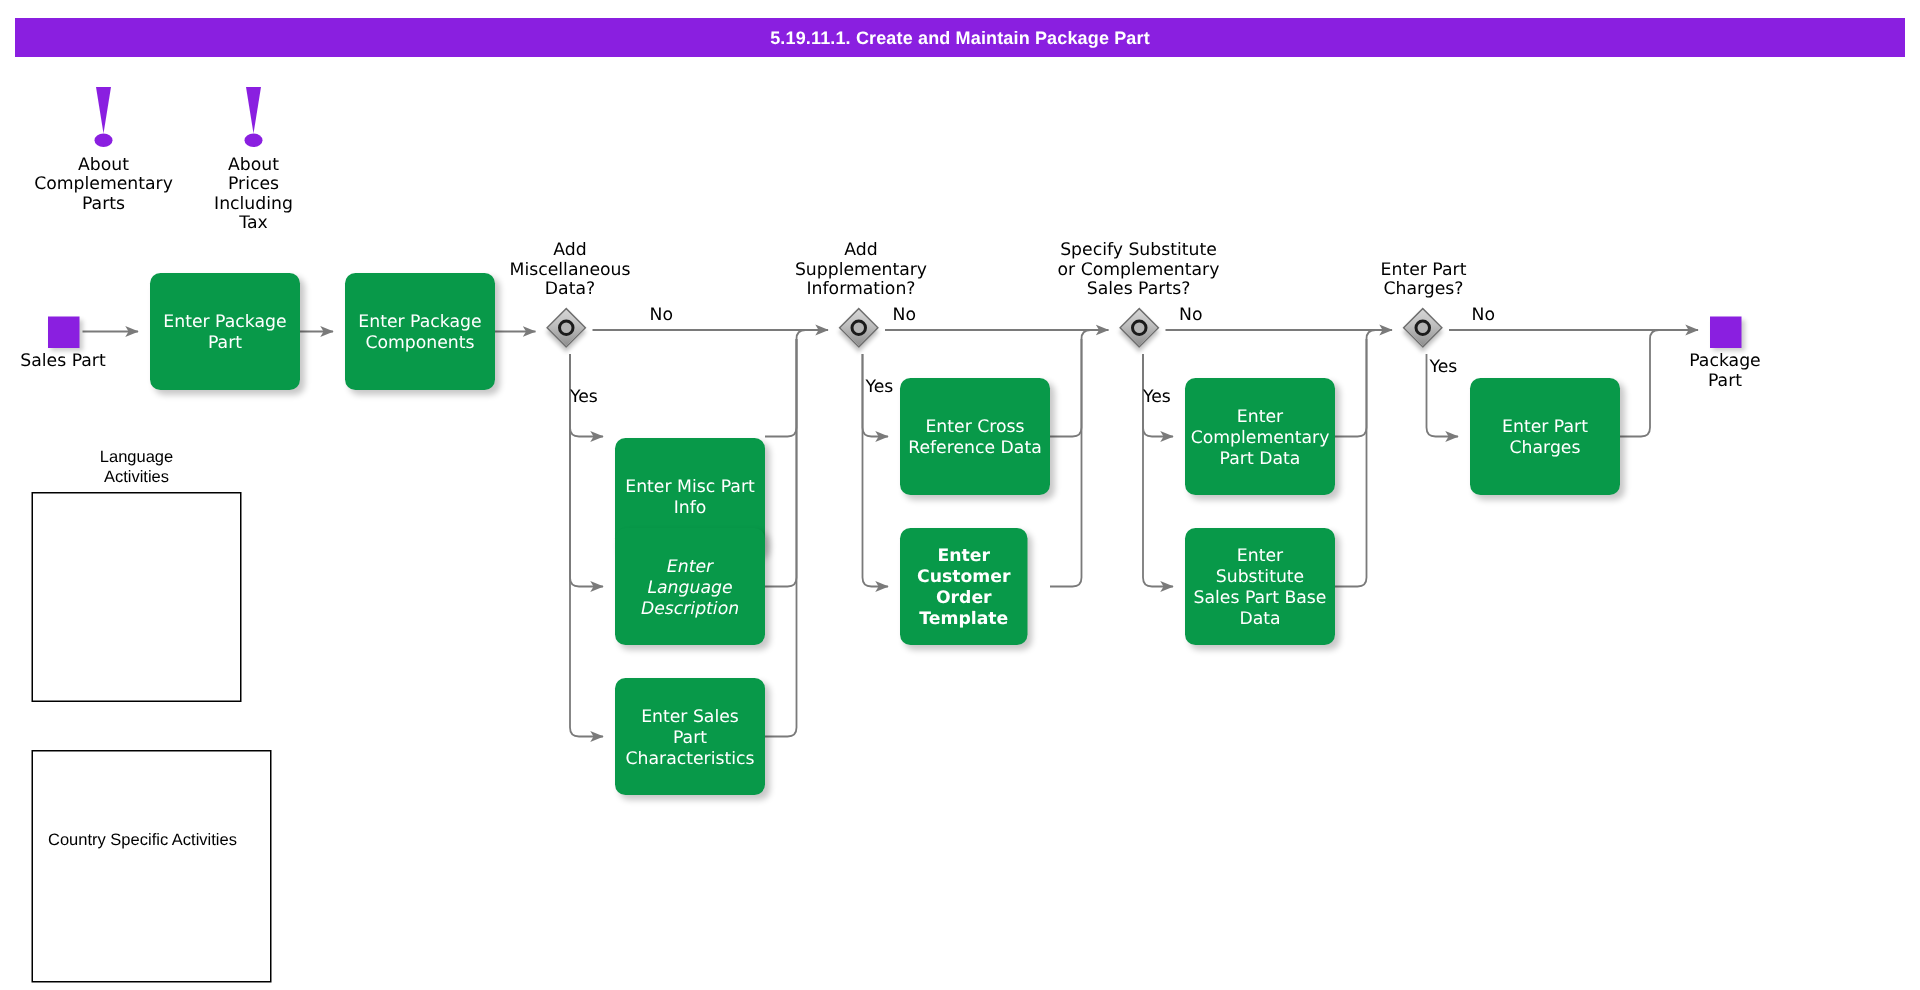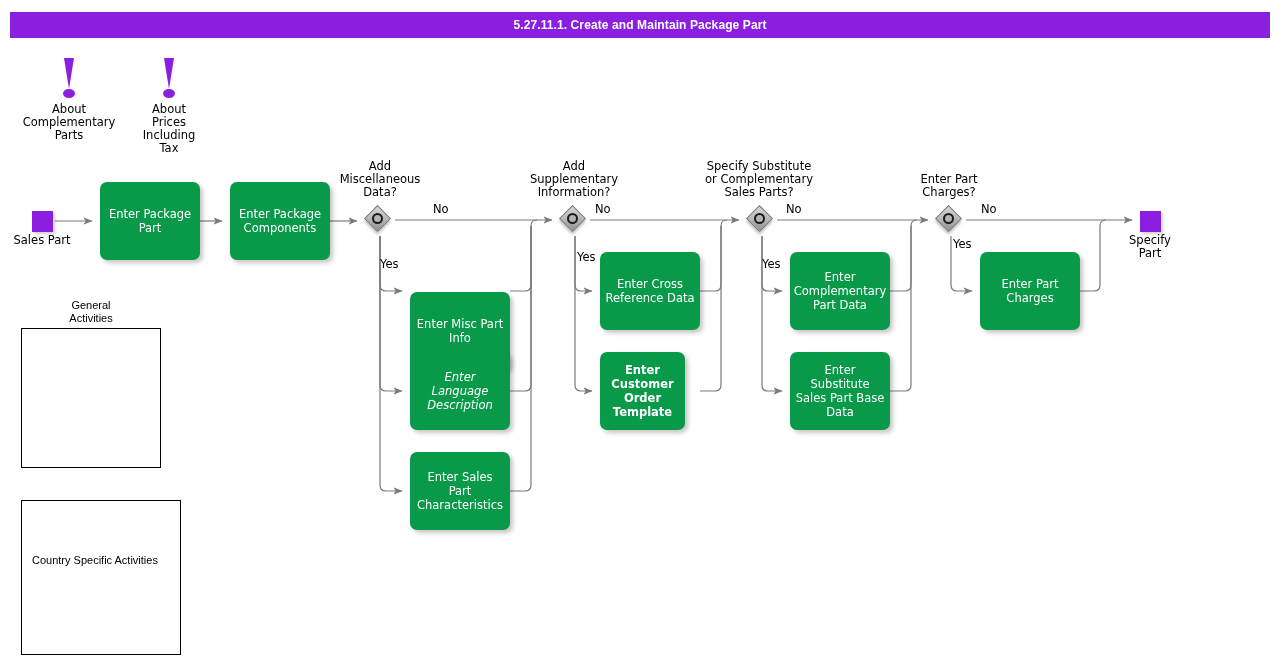--- a/index.html
+++ b/index.html
@@ -164,21 +164,21 @@
     text-align: center;
     line-height: 13px;
     white-space: pre-line;
   }
 </style>
 </head>
 <body>
 
 <div id="canvas">
 
-  <div class="titlebar">5.27.11.1. Create and Maintain Package Part</div>
+  <div class="titlebar">5.19.11.1. Create and Maintain Package Part</div>
 
   <svg id="wires" viewBox="0 0 1280 660" width="1280" height="660" xmlns="http://www.w3.org/2000/svg">
     <defs>
       <marker id="arw" markerWidth="9" markerHeight="8" refX="8.5" refY="4" orient="auto" markerUnits="userSpaceOnUse">
         <path d="M0,0.4 L9,4 L0,7.6 L2.2,4 Z" fill="#7A7A7A"></path>
       </marker>
     </defs>
     <g fill="none" stroke="#7A7A7A" stroke-width="1.2" stroke-linecap="butt" stroke-linejoin="round">
 
       <path d="M55,221 L92,221" marker-end="url(#arw)"></path>
@@ -213,21 +213,21 @@
 
       <path d="M951,236 L951,285 Q951,291 957,291 L972,291" marker-end="url(#arw)"></path>
       <path d="M1080,291 L1094,291 Q1100,291 1100,285 L1100,226 Q1100,220 1106,220"></path>
     </g>
   </svg>
 
   <div class="evt" style="left:32px;top:211px;"></div>
   <div class="lbl" style="left:-8px;top:234px;width:100px;">Sales Part</div>
 
   <div class="evt" style="left:1140px;top:211px;"></div>
-  <div class="lbl" style="left:1105px;top:234px;width:90px;">Specify
+  <div class="lbl" style="left:1105px;top:234px;width:90px;">Package
 Part</div>
 
   <div class="info" style="left:57px;top:58px;">
     <span class="bar"></span>
     <span class="dot"></span>
   </div>
   <div class="lbl" style="left:5px;top:103px;width:128px;">About
 Complementary
 Parts</div>
 
@@ -304,20 +304,20 @@
 
   <div class="gateway" style="left:936px;top:206px;">
     <span class="dia"></span>
     <span class="ring"></span>
   </div>
   <div class="lbl" style="left:898px;top:173px;width:102px;">Enter Part
 Charges?</div>
   <div class="lbl left" style="left:953px;top:238px;width:30px;">Yes</div>
   <div class="lbl left" style="left:981px;top:203px;width:30px;">No</div>
 
-  <div class="pool-outer-label" style="left:21px;top:299px;width:140px;">General
+  <div class="pool-outer-label" style="left:21px;top:299px;width:140px;">Language
 Activities</div>
   <div class="pool" style="left:21px;top:328px;width:140px;height:140px;"></div>
 
   <div class="pool" style="left:21px;top:500px;width:160px;height:155px;"></div>
   <div class="pool-inner-label" style="left:32px;top:513px;width:150px;margin-top:41px;">Country Specific Activities</div>
 
 </div>
 
 </body></html>

